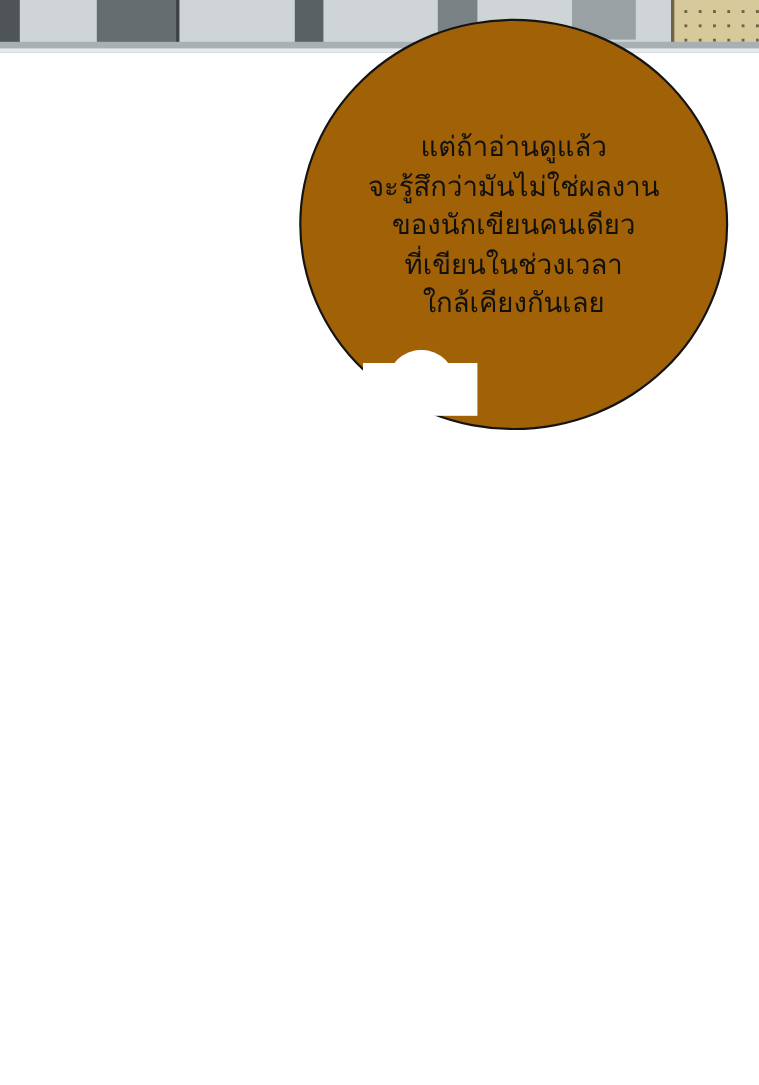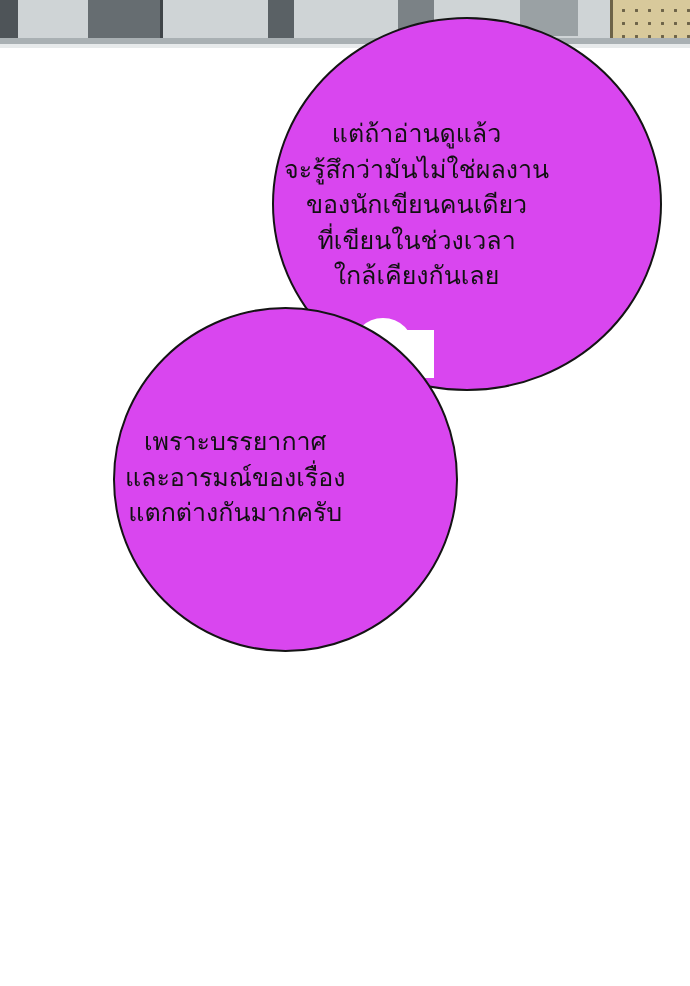--- a/index.html
+++ b/index.html
@@ -84,26 +84,27 @@
   .art-shadow {
     position: absolute;
     left: 0; top: 44px;
     width: 690px; height: 4px;
     background: #e7eaeb;
   }
 
   
   .bubble {
     position: absolute;
-    background: #d946ef;
+    background: #a16207;
     border: 2px solid #141414;
     border-radius: 50%;
     box-sizing: border-box;
     display: flex;
     align-items: center;
+    justify-content: center;
   }
   .bubble-text {
     text-align: center;
     color: #111111;
     line-height: 1.42;
     white-space: pre-line;
     padding: 0 10px;
   }
 
   #bubble-top {
@@ -184,21 +185,16 @@
     <div class="bubble-text">แต่ถ้าอ่านดูแล้ว
 จะรู้สึกว่ามันไม่ใช่ผลงาน
 ของนักเขียนคนเดียว
 ที่เขียนในช่วงเวลา
 ใกล้เคียงกันเลย</div>
   </div>
 
   <div class="bubble-tail" id="tail-link"></div>
   <div id="tail-cover-a"></div>
 
-  <div class="bubble" id="bubble-bottom">
-    <div class="bubble-text">เพราะบรรยากาศ
-และอารมณ์ของเรื่อง
-แตกต่างกันมากครับ</div>
-  </div>
 
   <div class="blank-area"></div>
 
 </div>
 
 </body></html>

